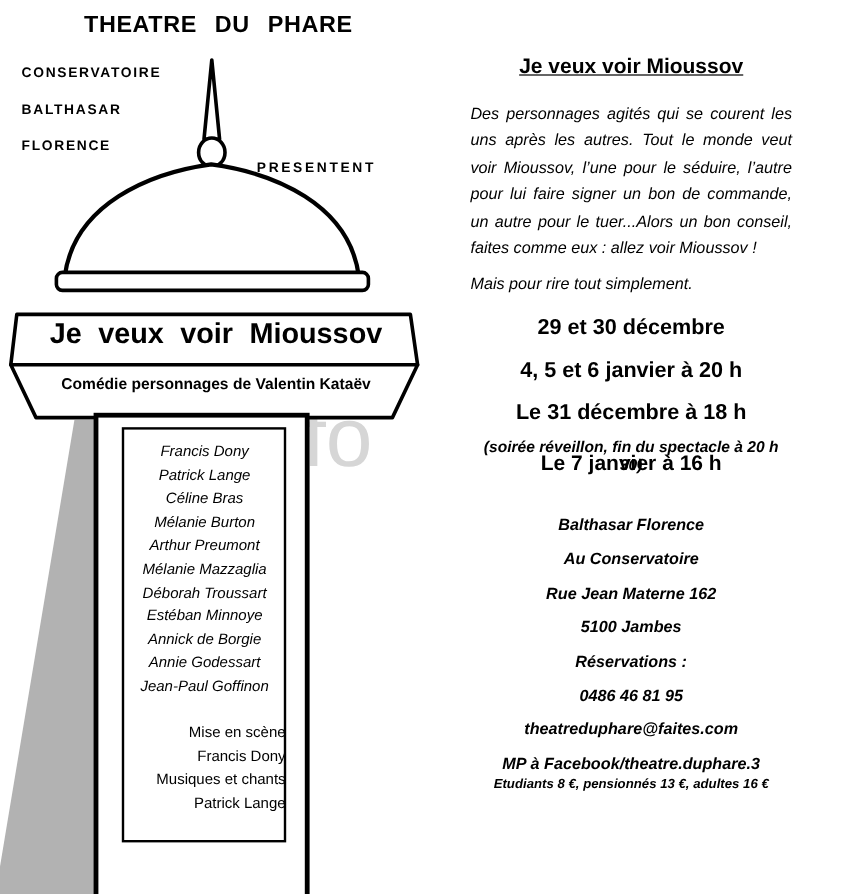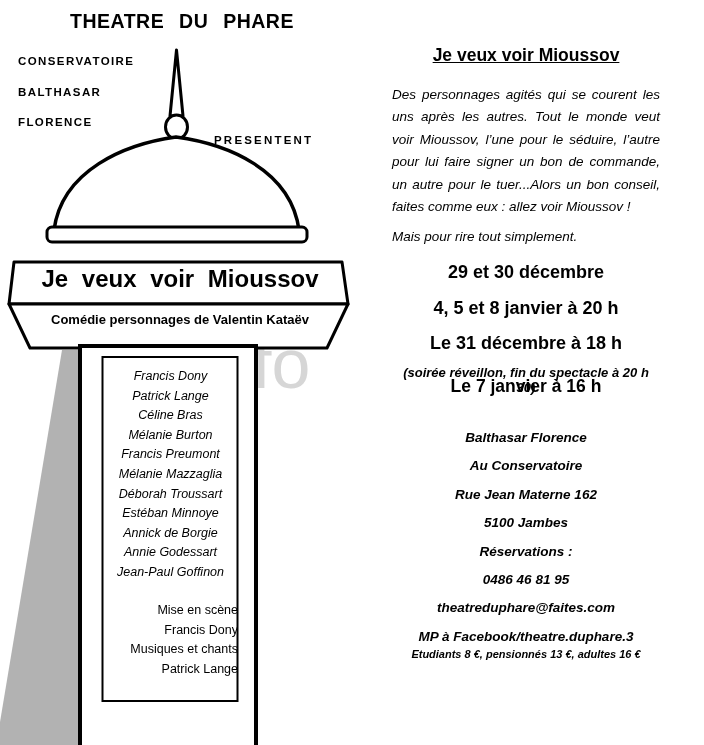--- a/index.html
+++ b/index.html
@@ -74,21 +74,21 @@
 
   <div class="banner-title">Je veux voir Mioussov</div>
 
   <div class="banner-subtitle">Comédie personnages de Valentin Kataëv</div>
 
   <div class="cast-list">
     <div>Francis Dony</div>
     <div>Patrick Lange</div>
     <div>Céline Bras</div>
     <div>Mélanie Burton</div>
-    <div>Francis Preumont</div>
+    <div>Arthur Preumont</div>
     <div>Mélanie Mazzaglia</div>
     <div>Déborah Troussart</div>
     <div>Estéban Minnoye</div>
     <div>Annick de Borgie</div>
     <div>Annie Godessart</div>
     <div>Jean-Paul Goffinon</div>
   </div>
 
   <div class="credits">
     <div>Mise en scène</div>
@@ -97,21 +97,21 @@
     <div>Patrick Lange</div>
   </div>
 
   <div class="r-title">Je veux voir Mioussov</div>
 
   <div class="r-desc">Des personnages agités qui se courent les uns après les autres. Tout le monde veut voir Mioussov, l’une pour le séduire, l’autre pour lui faire signer un bon de commande, un autre pour le tuer...Alors un bon conseil, faites comme eux : allez voir Mioussov !</div>
 
   <div class="r-tagline">Mais pour rire tout simplement.</div>
 
   <div class="r-date r-date1">29 et 30 décembre</div>
-  <div class="r-date r-date2">4, 5 et 8 janvier à 20 h</div>
+  <div class="r-date r-date2">4, 5 et 6 janvier à 20 h</div>
   <div class="r-date r-date3">Le 31 décembre à 18 h</div>
 
   <div class="r-note">(soirée réveillon, fin du spectacle à 20 h 30)</div>
 
   <div class="r-date4">Le 7 janvier à 16 h</div>
 
   <div class="venue-block">
     <div>Balthasar Florence</div>
     <div>Au Conservatoire</div>
     <div>Rue Jean Materne 162</div>

